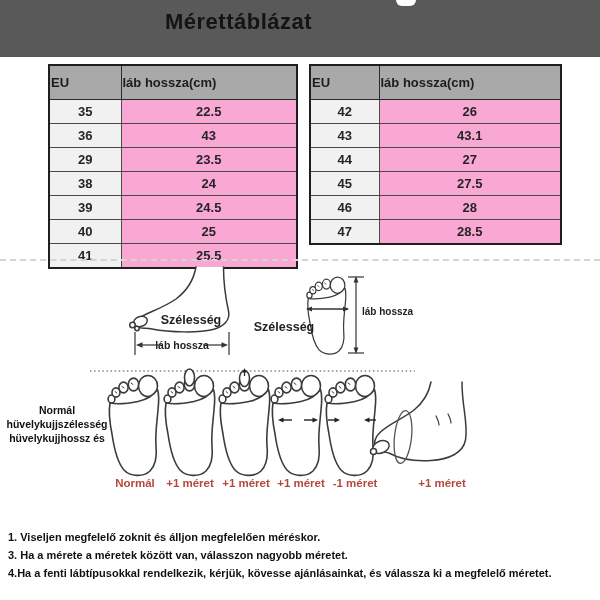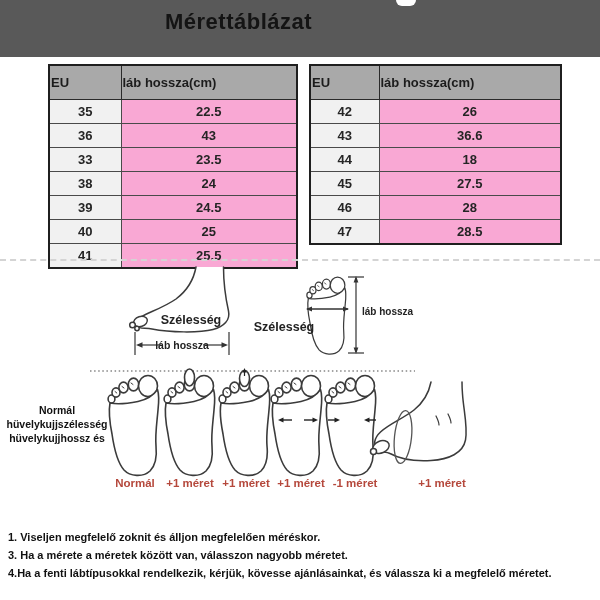--- a/index.html
+++ b/index.html
@@ -75,21 +75,21 @@
     </tr>
     <tr>
           <td class="eu">35</td>
           <td>22.5</td>
         </tr>
     <tr>
           <td class="eu">36</td>
           <td>43</td>
         </tr>
     <tr>
-          <td class="eu">33</td>
+          <td class="eu">29</td>
           <td>23.5</td>
         </tr>
     <tr>
           <td class="eu">38</td>
           <td>24</td>
         </tr>
     <tr>
           <td class="eu">39</td>
           <td>24.5</td>
         </tr>
@@ -113,25 +113,25 @@
         <tr>
       <th>EU</th>
       <th>láb hossza(cm)</th>
     </tr>
     <tr>
           <td class="eu">42</td>
           <td>26</td>
         </tr>
     <tr>
           <td class="eu">43</td>
-          <td>36.6</td>
+          <td>43.1</td>
         </tr>
     <tr>
           <td class="eu">44</td>
-          <td>18</td>
+          <td>27</td>
         </tr>
     <tr>
           <td class="eu">45</td>
           <td>27.5</td>
         </tr>
     <tr>
           <td class="eu">46</td>
           <td>28</td>
         </tr>
     <tr>

